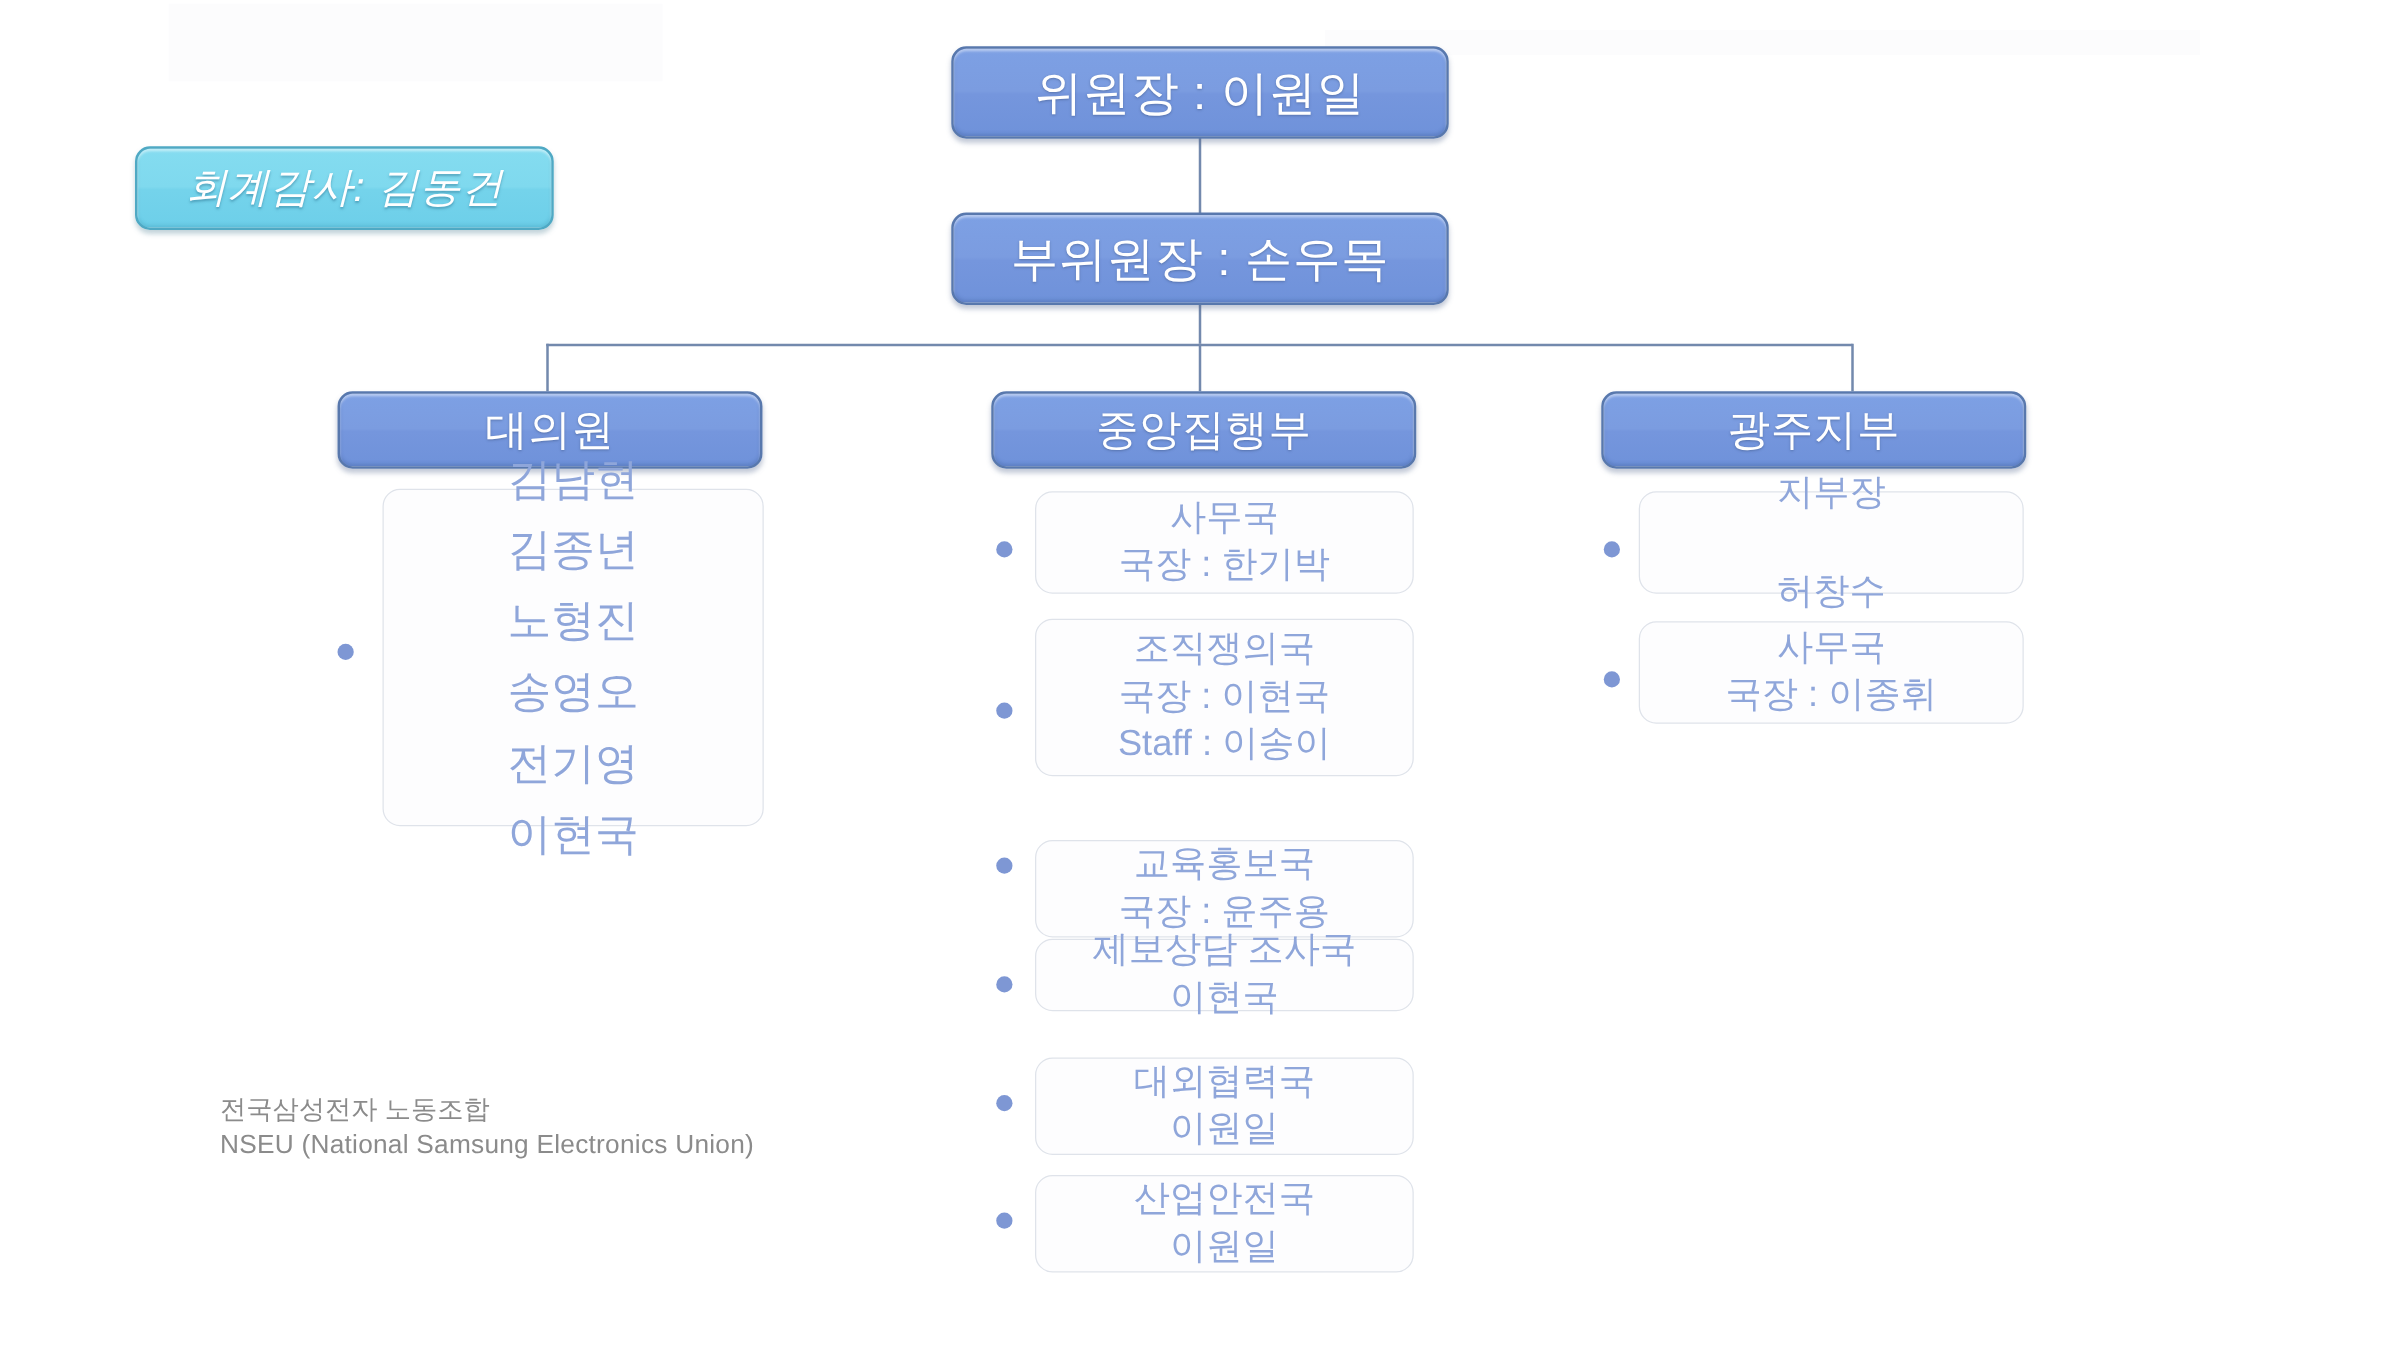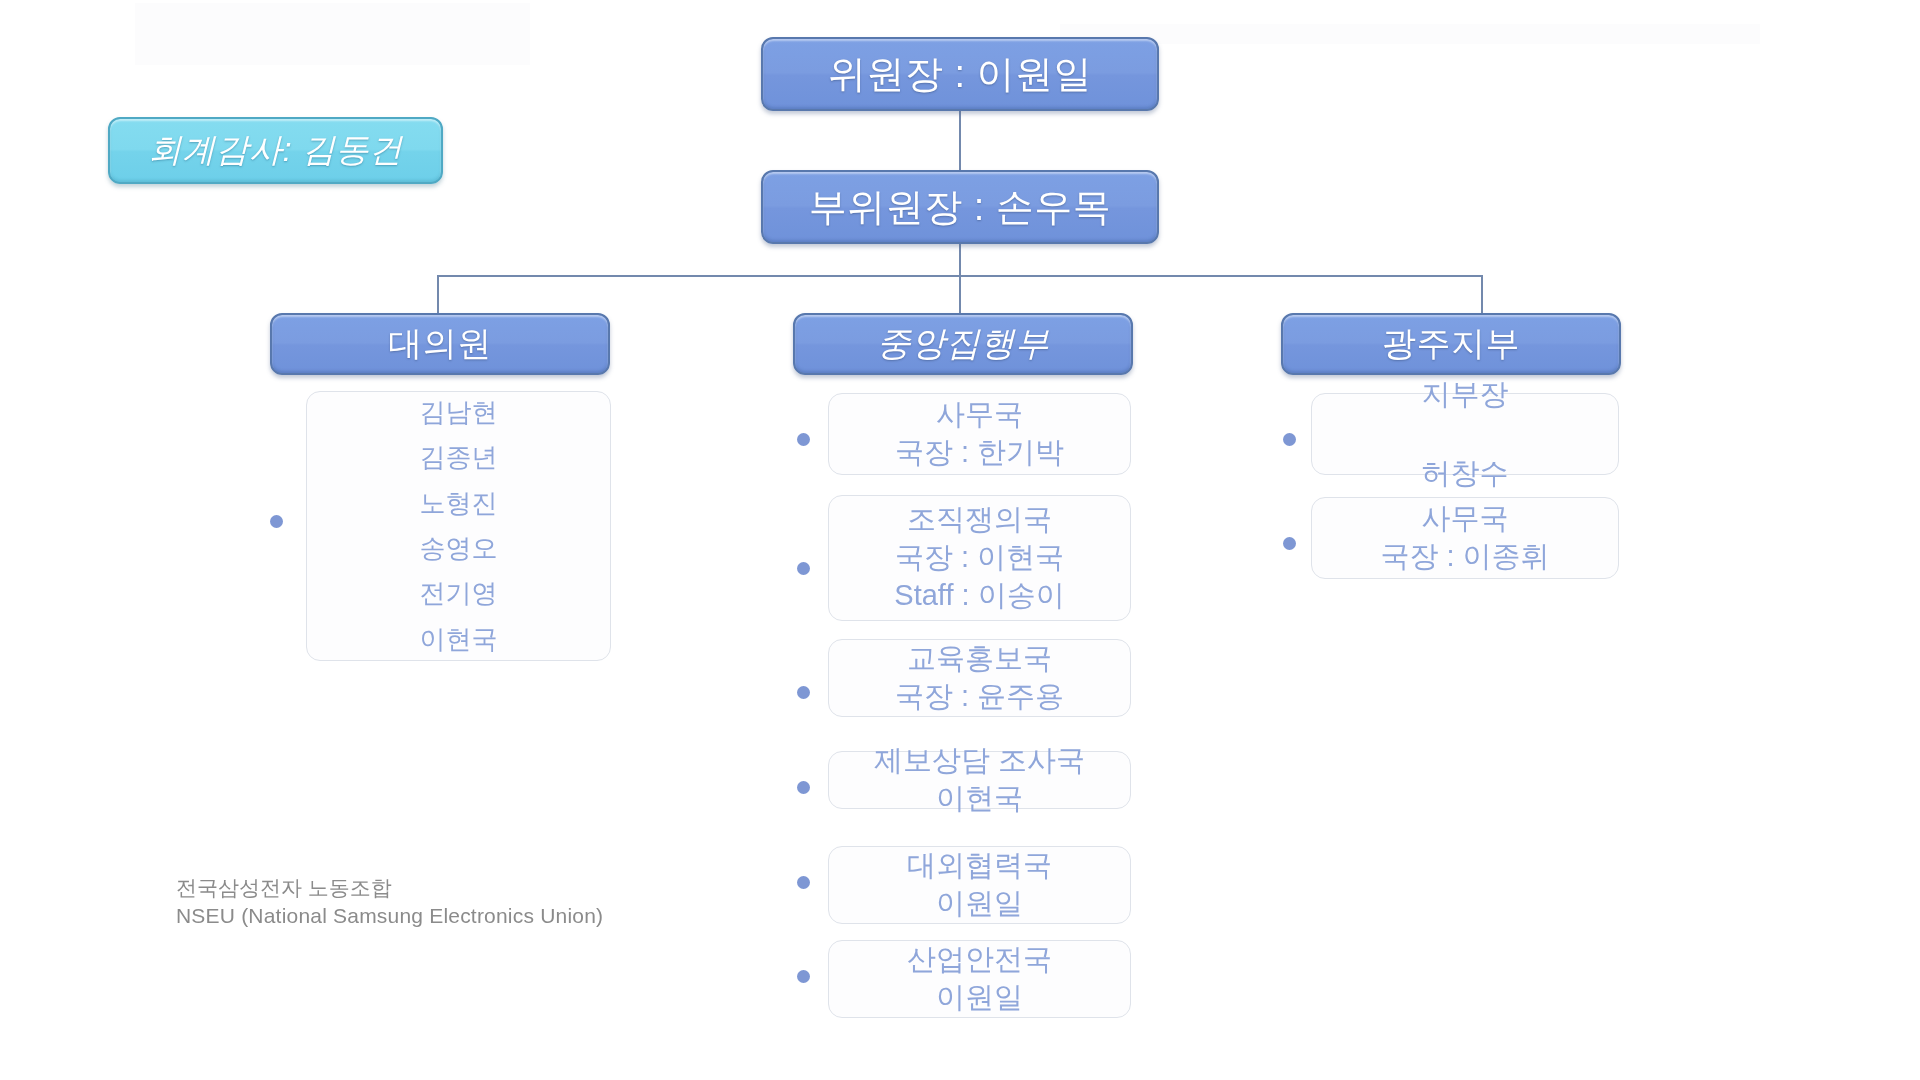--- a/index.html
+++ b/index.html
@@ -77,21 +77,21 @@
     align-items: center;
     justify-content: center;
     text-align: center;
     line-height: 1.30;
     font-size: 29px;
     padding: 2px 8px;
   }
   .sub-box .ln { display: block; white-space: nowrap; }
 
   .sub-box.delegates {
-    font-size: 26px;
+    font-size: 35px;
     line-height: 1.28;
     gap: 12px;
   }
 
   
   .bullet {
     position: absolute;
     width: 13px;
     height: 13px;
     border-radius: 50%;
@@ -145,21 +145,21 @@
   </div>
 
   <div class="node-box audit" style="left:108px; top:117px; width:335px; height:67px;font-style:italic;">
     <span>회계감사: 김동건</span>
   </div>
 
   <div class="node-box lvl2" style="left:270px; top:313px; width:340px; height:62px;">
     <span>대의원</span>
   </div>
 
-  <div class="node-box lvl2" style="left:793px; top:313px; width:340px; height:62px;font-style:italic;">
+  <div class="node-box lvl2" style="left:793px; top:313px; width:340px; height:62px;">
     <span>중앙집행부</span>
   </div>
 
   <div class="node-box lvl2" style="left:1281px; top:313px; width:340px; height:62px;">
     <span>광주지부</span>
   </div>
 
   <div class="bullet" style="left:270px; top:515px;"></div>
   <div class="sub-box delegates" style="left:306px; top:391px; width:305px; height:270px;">
     <span class="ln">김남현</span>
@@ -177,21 +177,21 @@
   </div>
 
   <div class="bullet" style="left:797px; top:562px;"></div>
   <div class="sub-box" style="left:828px; top:495px; width:303px; height:126px;">
     <span class="ln">조직쟁의국</span>
     <span class="ln">국장 : 이현국</span>
     <span class="ln">Staff : 이송이</span>
   </div>
 
   <div class="bullet" style="left:797px; top:686px;"></div>
-  <div class="sub-box" style="left:828px; top:639px; width:303px; height:78px;">
+  <div class="sub-box" style="left:828px; top:672px; width:303px; height:78px;">
     <span class="ln">교육홍보국</span>
     <span class="ln">국장 : 윤주용</span>
   </div>
 
   <div class="bullet" style="left:797px; top:781px;"></div>
   <div class="sub-box" style="left:828px; top:751px; width:303px; height:58px;">
     <span class="ln">제보상담 조사국</span>
     <span class="ln">이현국</span>
   </div>
 

